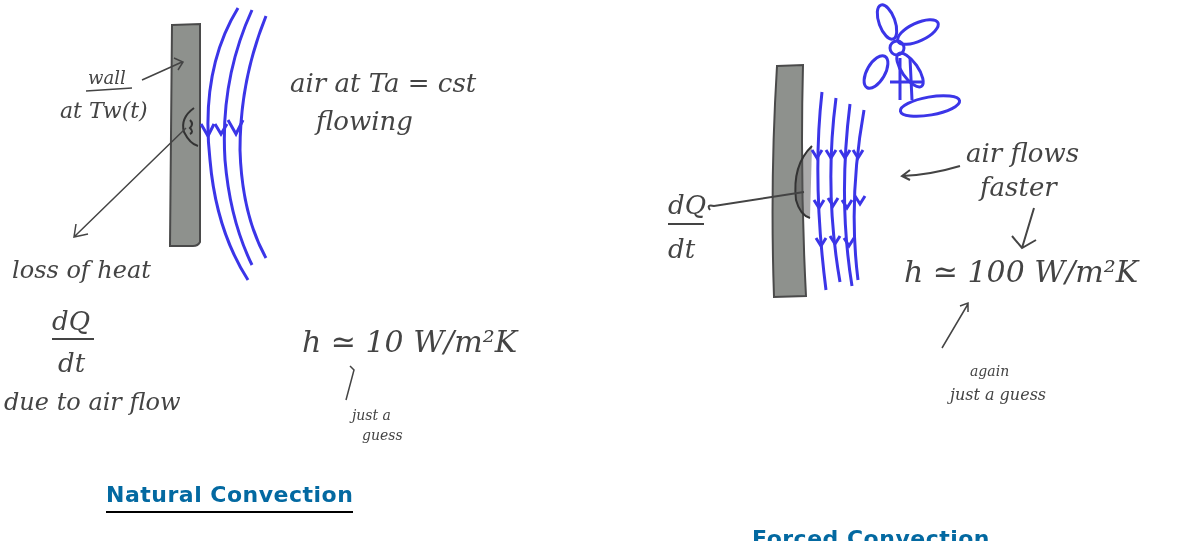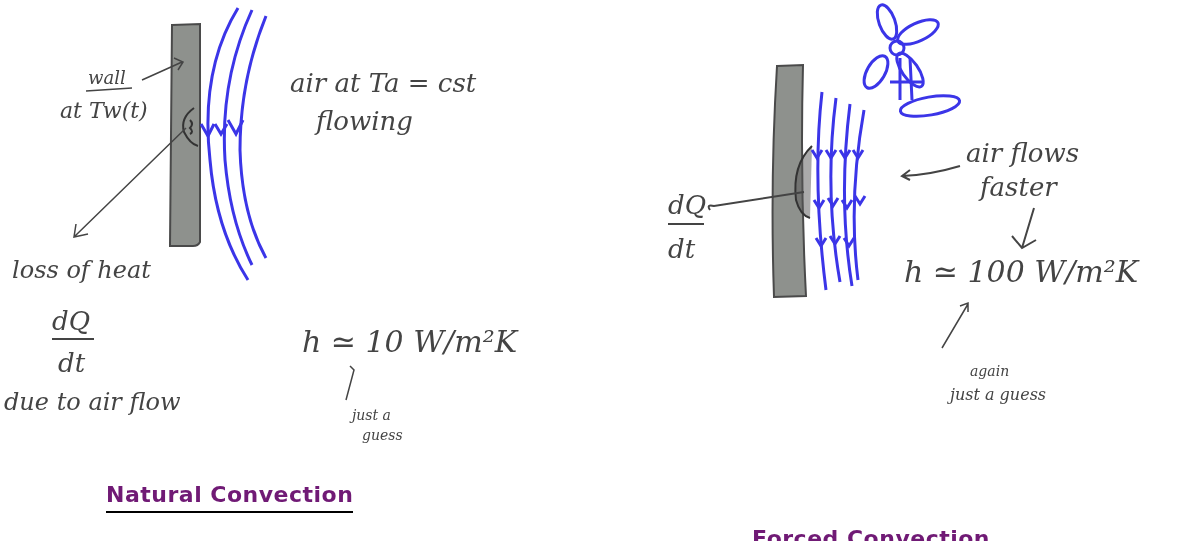--- a/index.html
+++ b/index.html
@@ -1,19 +1,19 @@
 <!DOCTYPE html>
 <html><head>
   <meta charset="utf-8">
   <style>
     html, body { margin:0; padding:0; background:#ffffff; }
     body { width:1200px; height:541px; position:relative; overflow:hidden; }
     svg.stage { position:absolute; left:0; top:0; }
     .hw { font-family: "DejaVu Serif", serif; font-style: italic; fill:#444444; }
-    .title { position:absolute; font-family:"DejaVu Sans", sans-serif; font-weight:bold; font-size:22px; color:#701a75; border-bottom:2px solid #000; padding-bottom:4px; letter-spacing:0.5px; }
+    .title { position:absolute; font-family:"DejaVu Sans", sans-serif; font-weight:bold; font-size:22px; color:#0369a1; border-bottom:2px solid #000; padding-bottom:4px; letter-spacing:0.5px; }
   </style>
 </head>
 <body>
 
 <svg class="stage" width="1200" height="541" viewBox="0 0 1200 541" xmlns="http://www.w3.org/2000/svg">
 
   <g>
 
     <path d="M172,25 L200,24 L200,242 Q198,246 193,246 L170,246 Z" fill="#8e918d" stroke="#4a4a4a" stroke-width="2"></path>
 

